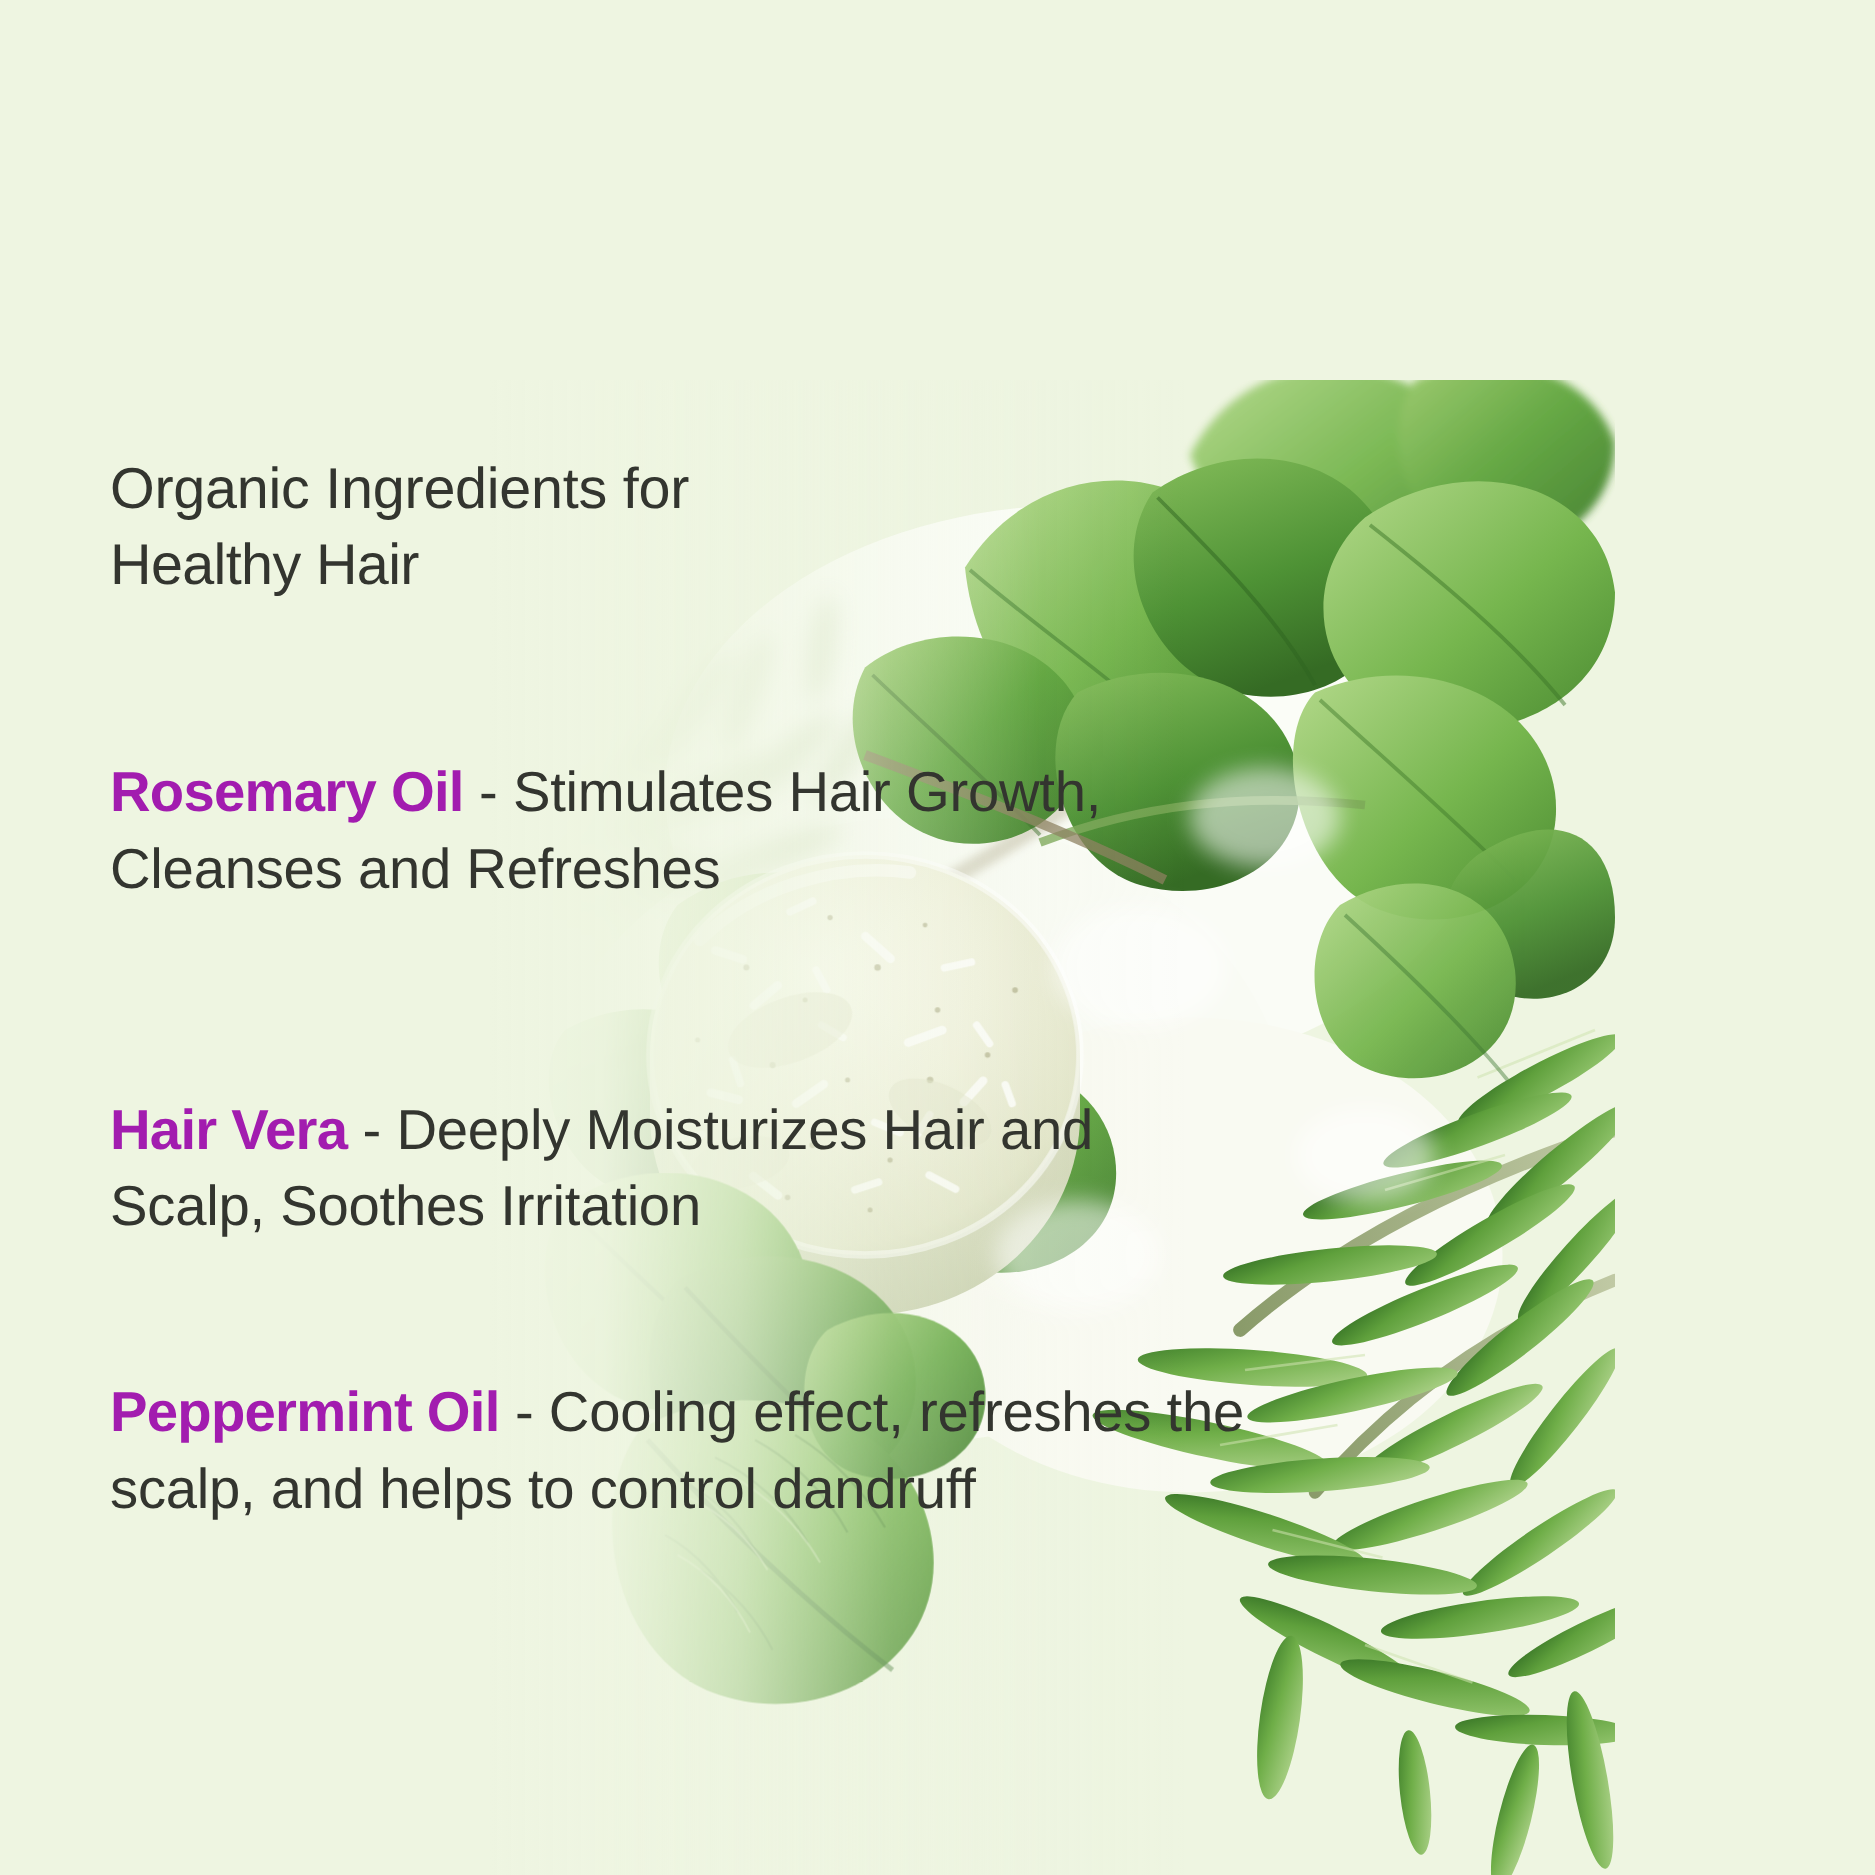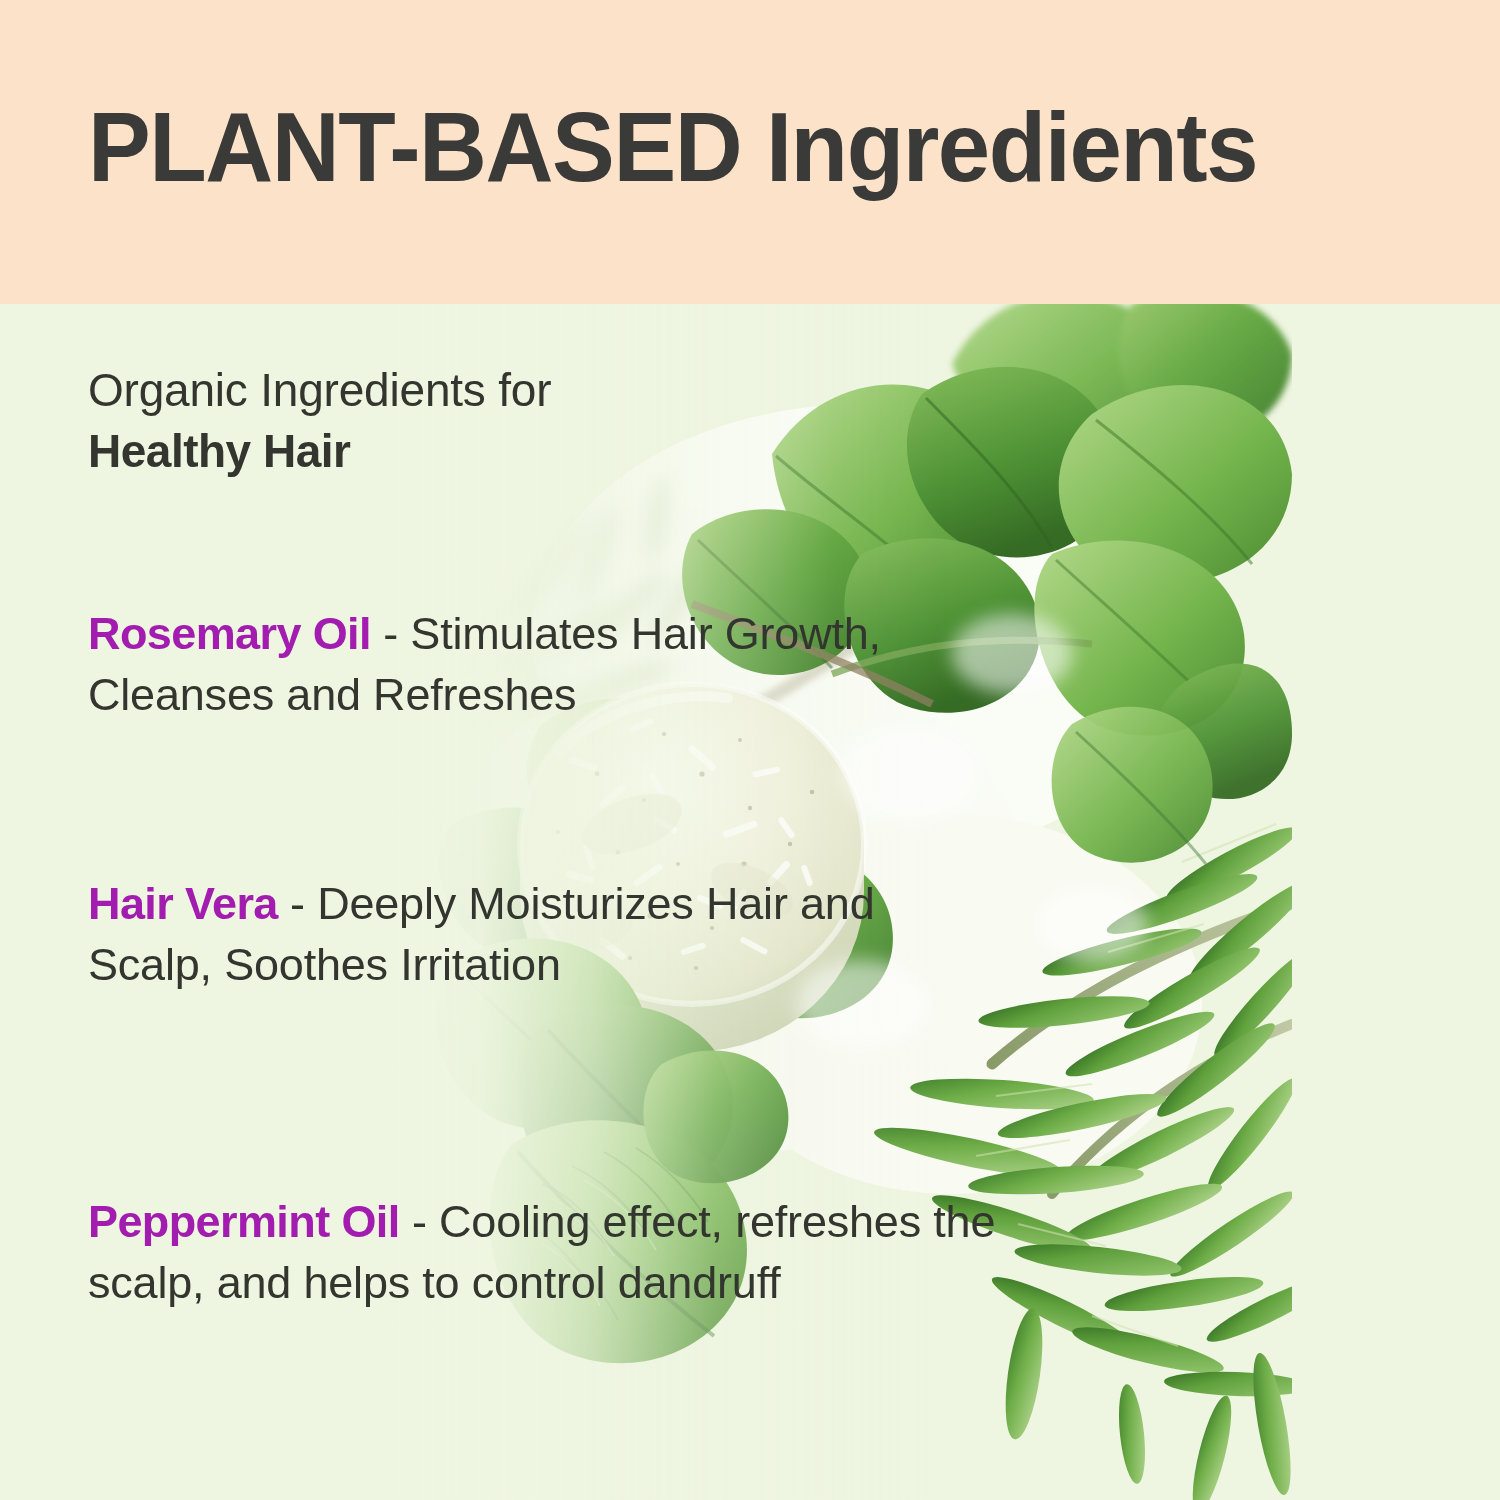--- a/index.html
+++ b/index.html
@@ -61,44 +61,41 @@
   
   .text-col{
     position:absolute;left:88px;top:0;width:900px;
     z-index:20;
   }
   .subhead{
     position:absolute;left:0;top:56px;width:760px;
     font-size:46px;line-height:1.33;color:#33352F;font-weight:normal;
     letter-spacing:-0.2px;
   }
-  .subhead .bold{font-weight:bold;letter-spacing:-0.5px;}
+  .subhead .bold{font-weight:normal;letter-spacing:-0.5px;}
 
   .block{position:absolute;left:0;width:900px;}
   .block p{
     margin:0;
     font-size:45px;
     line-height:1.35;
     color:#33352F;
     letter-spacing:-0.2px;
     font-weight:normal;
   }
   .block .name{font-weight:bold;letter-spacing:-0.6px;color:#a21caf;}
   .b1{top:300px;width:840px;}
   .b2{top:570px;width:840px;}
-  .b3{top:888px;width:920px;}
+  .b3{top:796px;width:920px;}
 </style>
 </head>
 <body>
 
 <div class="page">
 
-  <div class="header">
-    <div class="header-title"><span class="t-strong">PLANT-BASED</span><span> Ingredients</span></div>
-  </div>
 
   <div class="body-area">
 
     <div class="photo">
       <svg viewBox="0 0 900 1196" xmlns="http://www.w3.org/2000/svg" aria-hidden="true">
         <defs>
           <linearGradient id="lg1" x1="0" y1="0" x2="1" y2="1">
             <stop offset="0%" stop-color="#9CCB6C"></stop>
             <stop offset="50%" stop-color="#5EA43C"></stop>
             <stop offset="100%" stop-color="#3E7A2B"></stop>

